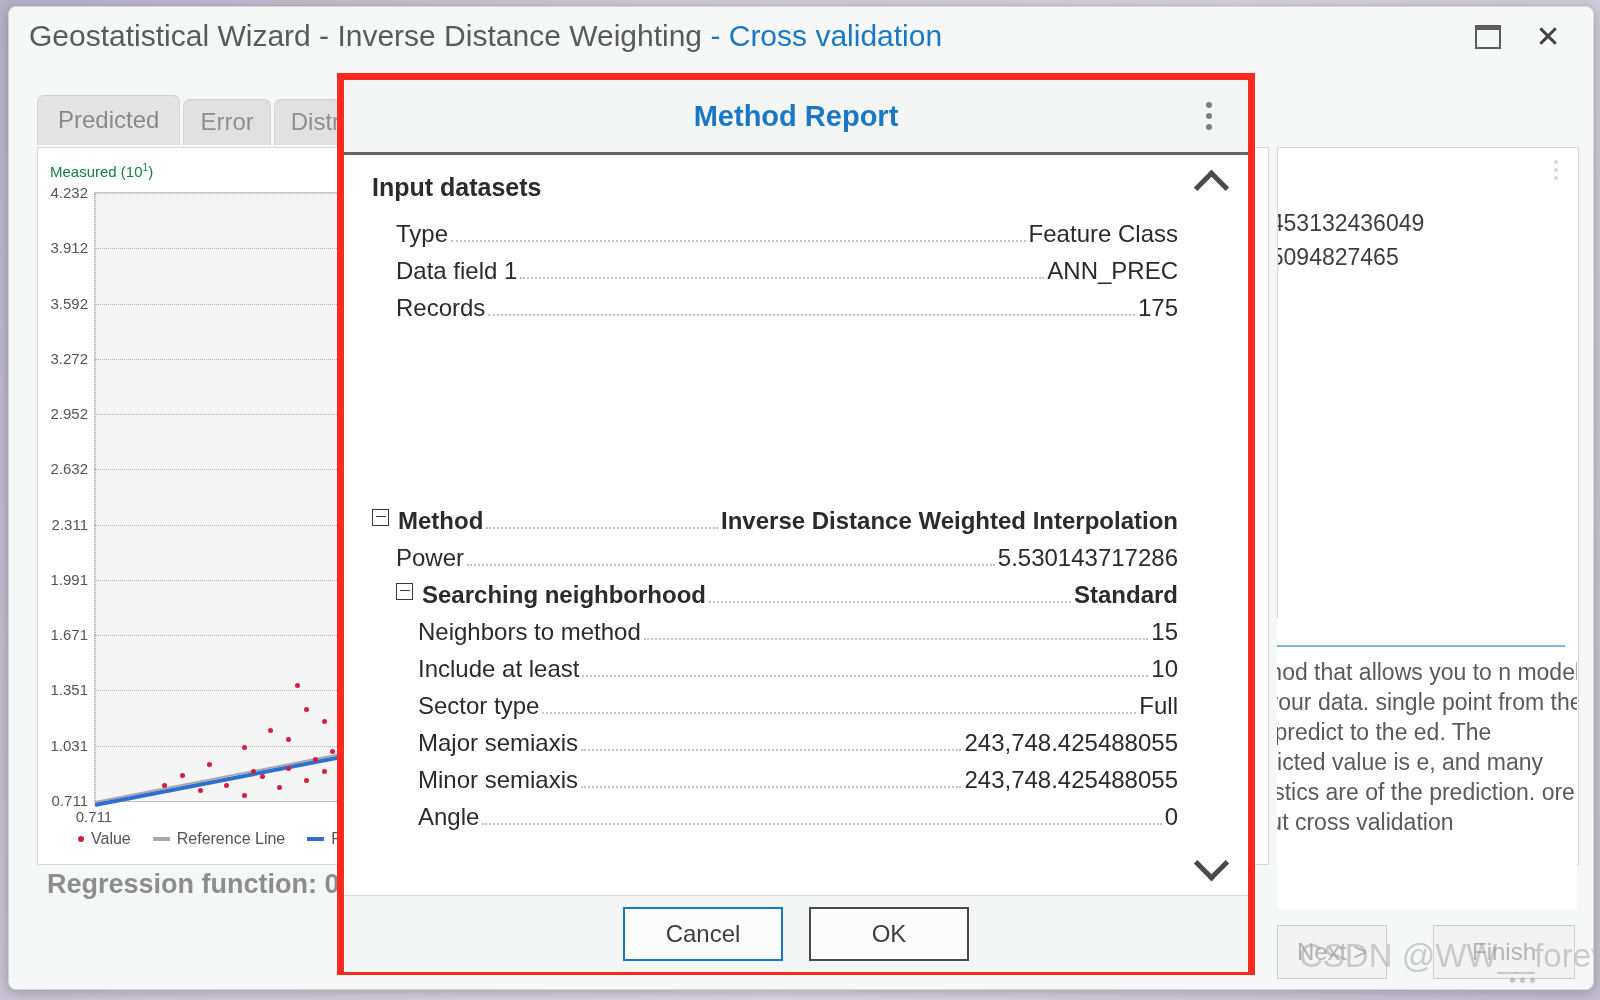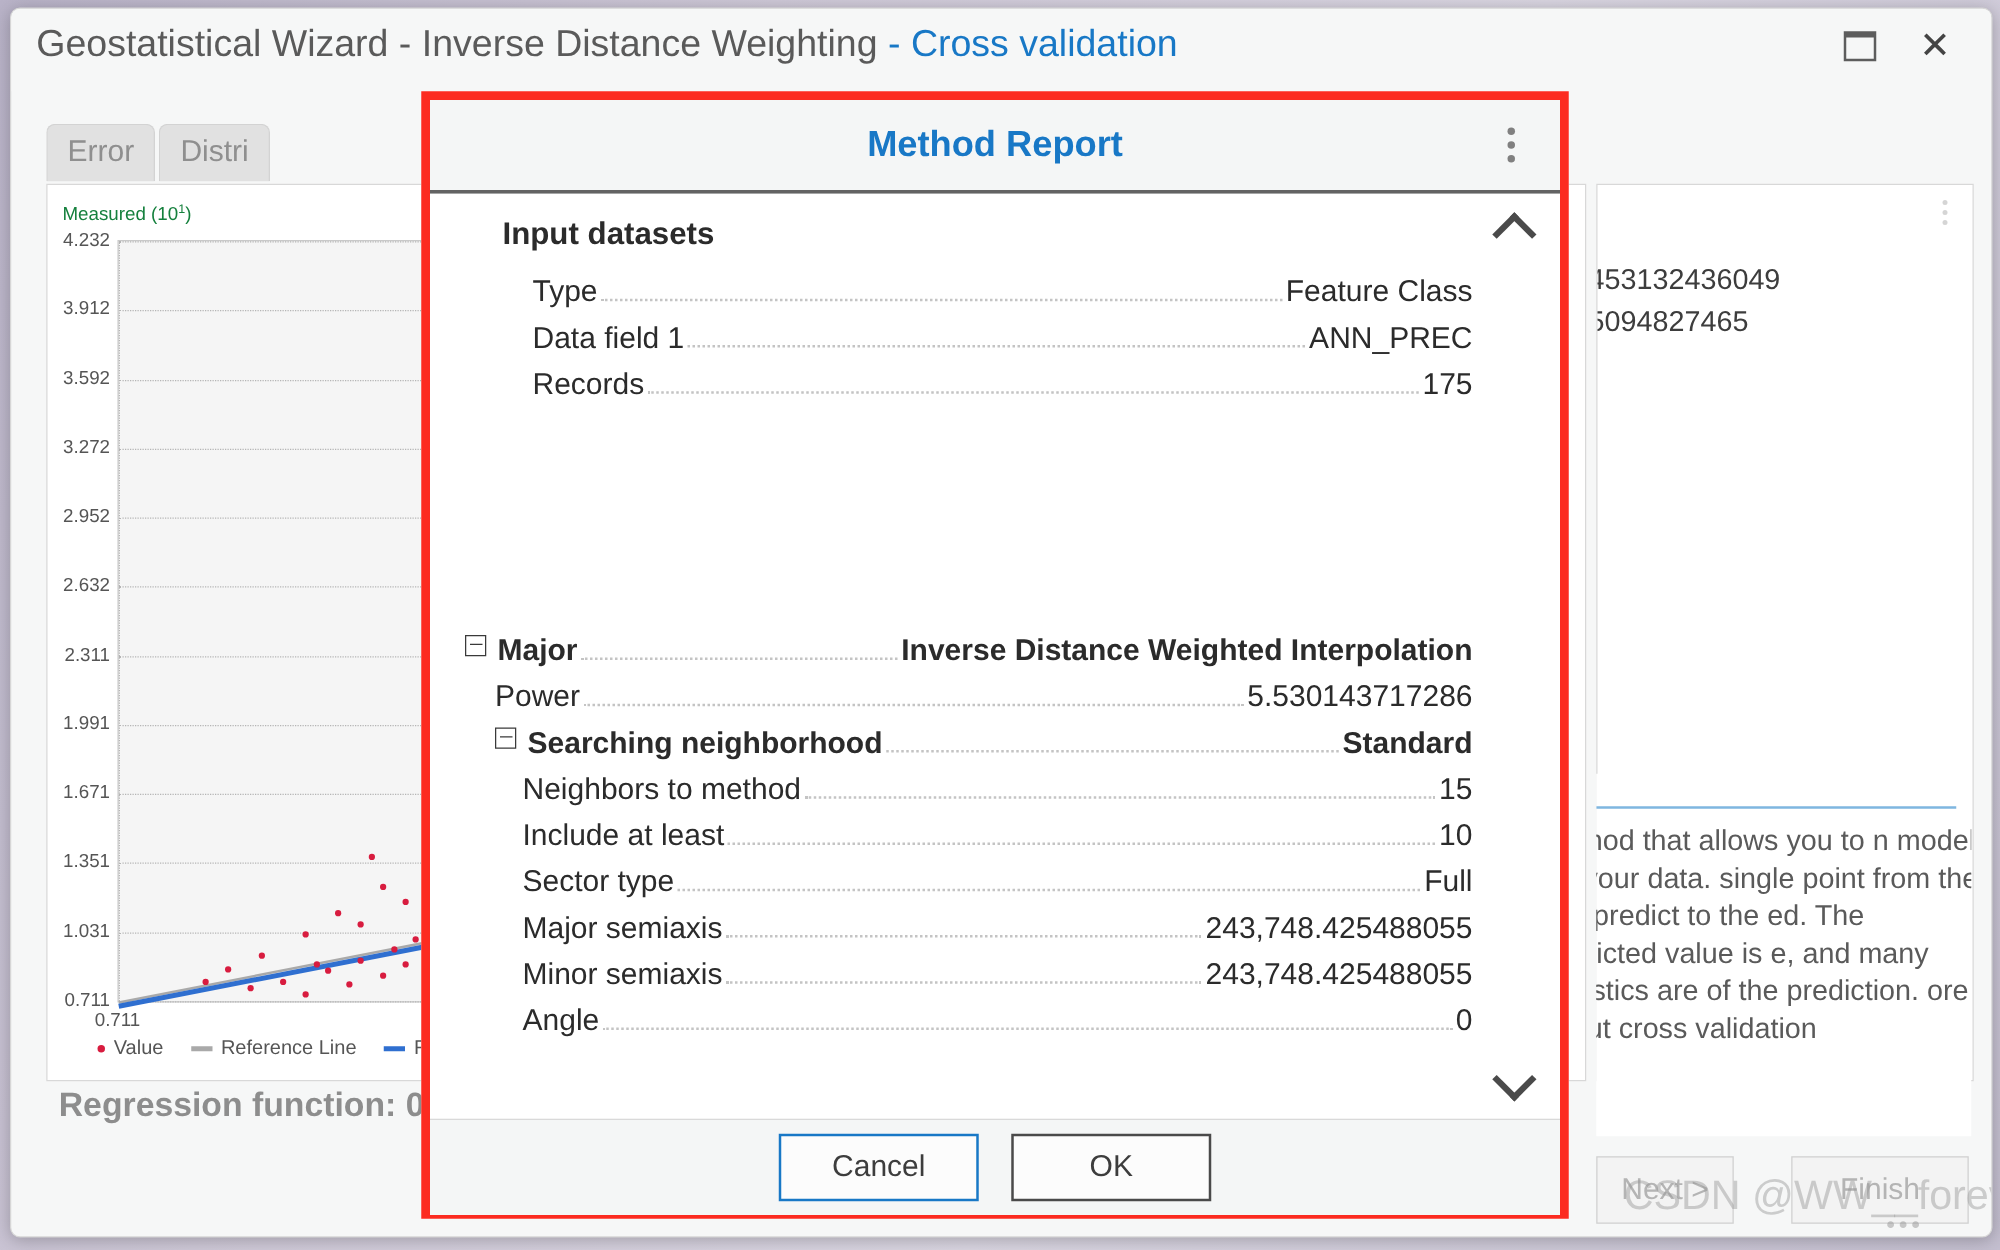--- a/index.html
+++ b/index.html
@@ -372,20 +372,21 @@
       </div>
       <div class="win-btn btn-restore">
         <div class="glyph-restore"></div>
       </div>
       <div class="win-btn btn-close">
         <div class="glyph-close">✕</div>
       </div>
     </div>
 
     <div class="tabs">
+      <div class="tab active">Predicted</div>
       <div class="tab">Error</div>
       <div class="tab">Distri</div>
     </div>
 
     <div class="chart-panel">
       <div class="axis-title">Measured (10<sup>1</sup>)</div>
       <div class="plot-area" id="plot">
           <div class="gridline-h" style="top: 0px;"></div>
           <div class="gridline-h" style="top: 55.257px;"></div>
           <div class="gridline-h" style="top: 110.514px;"></div>
@@ -654,21 +655,21 @@
 
       <div class="report-body">
 
         <div class="scroll-up">
           <div class="chev up"></div>
         </div>
         <div class="scroll-down">
           <div class="chev down"></div>
         </div>
 
-        <div class="rsection" style="top:18px;margin-left:30px;">
+        <div class="rsection" style="top:18px;">
           <div class="r-h1">Input datasets</div>
 
 
           <div class="row indent1" style="margin-top:14px;">
             <span class="lbl">Type</span>
             <span class="dots"></span>
             <span class="val">Feature Class</span>
           </div>
 
           <div class="row indent1">
@@ -680,21 +681,21 @@
           <div class="row indent1">
             <span class="lbl">Records</span>
             <span class="dots"></span>
             <span class="val">175</span>
           </div>
         </div>
 
         <div class="rsection" style="top:348px;">
           <div class="row bold">
             <span class="expander"></span>
-            <span class="lbl">Major</span>
+            <span class="lbl">Method</span>
             <span class="dots"></span>
             <span class="val">Inverse Distance Weighted Interpolation</span>
           </div>
 
           <div class="row indent1">
             <span class="lbl">Power</span>
             <span class="dots"></span>
             <span class="val">5.530143717286</span>
           </div>
 

